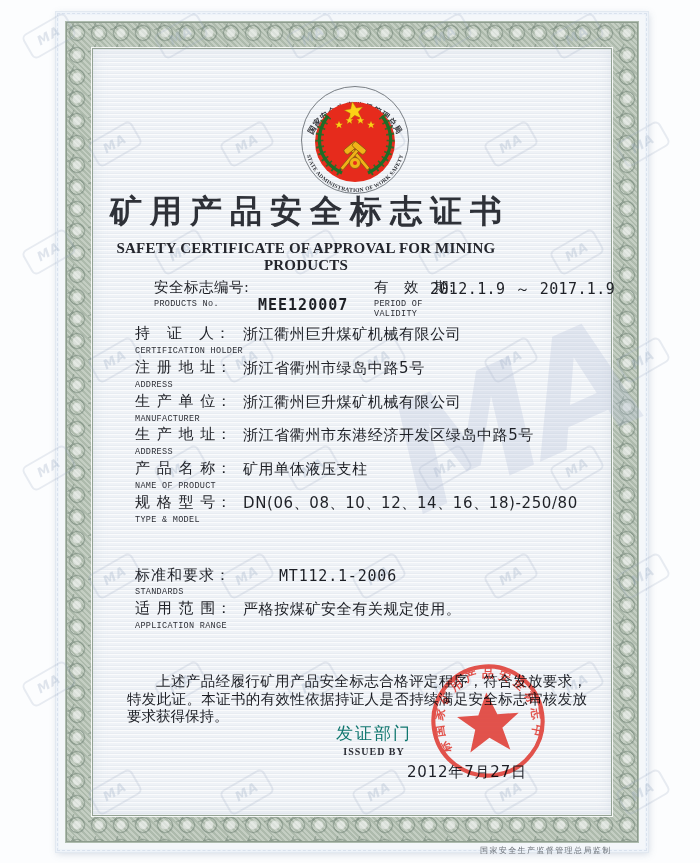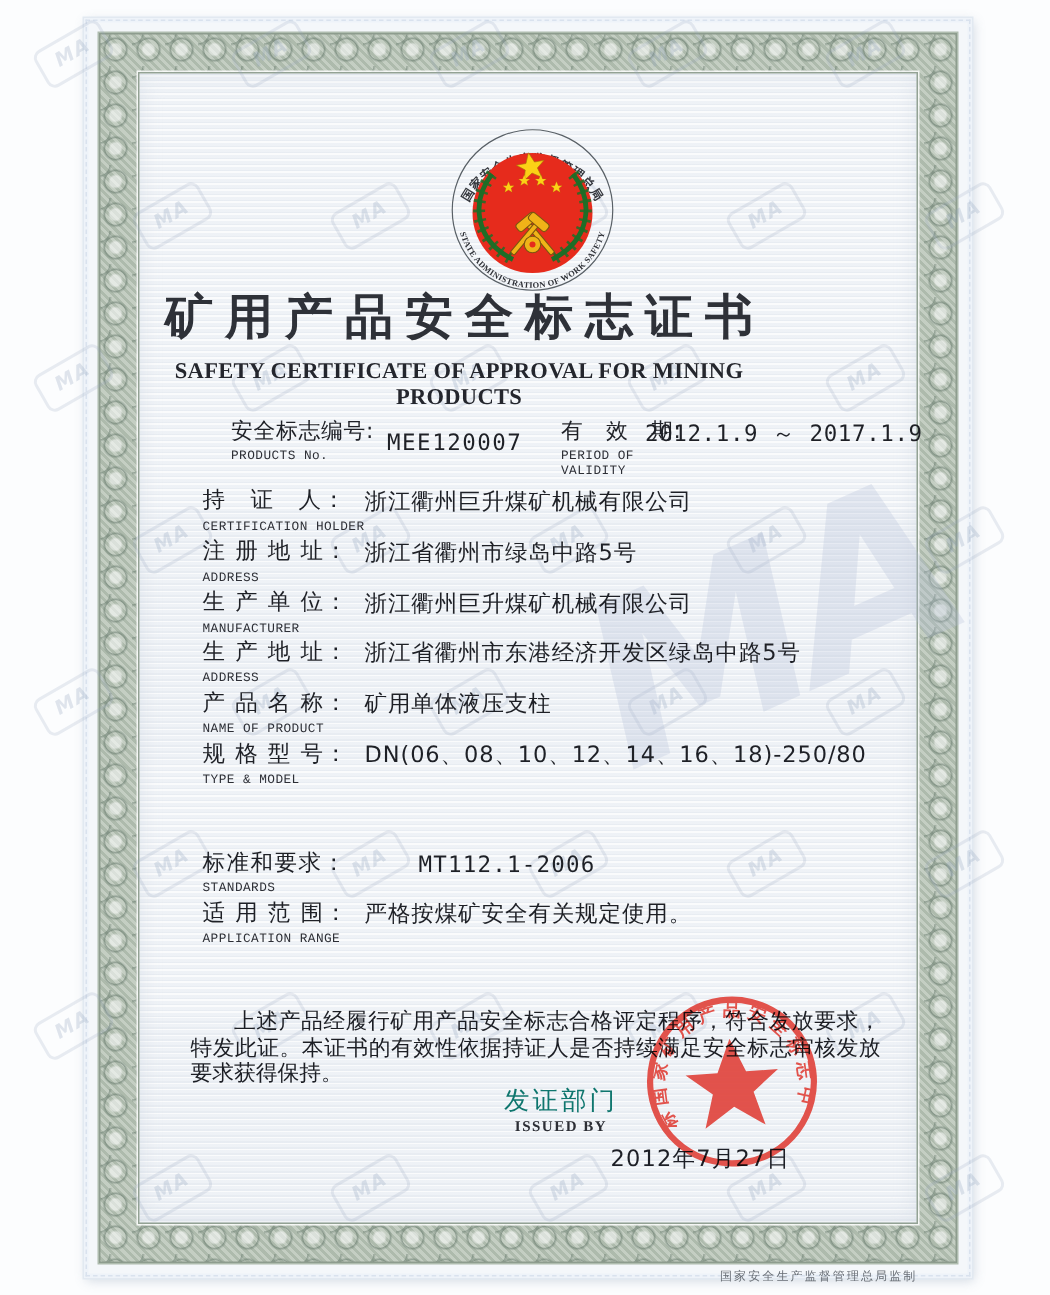--- a/index.html
+++ b/index.html
@@ -36,21 +36,21 @@
   .emblem{position:absolute;left:299px;top:84px;width:112px;height:112px;}
   .title-block{position:absolute;left:92px;top:190px;width:428px;text-align:center;}
   .title-cn{font-size:32px;font-weight:700;letter-spacing:8px;text-indent:8px;color:#2e3138;}
   .title-en{margin-top:6px;font-family:"Liberation Serif",serif;font-weight:700;font-size:15px;
             letter-spacing:.2px;color:#24262d;}
   .row1{position:absolute;top:278px;left:0;width:700px;}
   .lab-cn{font-size:14.5px;letter-spacing:.5px;color:#1e2026;}
   .lab-en{font-family:"Liberation Mono",monospace;font-size:8.5px;letter-spacing:.3px;color:#2c2e35;margin-top:2px;}
   .mono{font-family:"DejaVu Sans Mono",monospace;}
   .approval-lab{position:absolute;left:154px;top:0;}
-  .approval-val{position:absolute;left:258px;top:8px;font-size:15px;letter-spacing:1px;}
+  .approval-val{position:absolute;left:258px;top:18px;font-size:15px;letter-spacing:1px;font-weight:bold;}
   .validity-lab{position:absolute;left:343px;top:0;width:96px;margin-left:31px;}
   .validity-val{position:absolute;left:430px;top:2px;font-size:15px;letter-spacing:.4px;}
   .frow{position:absolute;left:135px;width:480px;}
   .f-label{display:inline-block;width:108px;font-size:15px;letter-spacing:1px;vertical-align:top;}
   .f-value{display:inline-block;font-size:15px;letter-spacing:.6px;max-width:368px;text-align:right;}
   .f-value.latin{font-family:"DejaVu Sans Mono",monospace;letter-spacing:.8px;padding-left:36px;}
   .statement{position:absolute;left:127px;top:673px;width:460px;margin:0;
       font-size:14.5px;line-height:17.5px;text-indent:2em;text-align:justify;color:#1c1e24;}
   .issued{position:absolute;left:288px;top:722px;width:172px;text-align:center;}
   .issued-cn{font-size:17px;letter-spacing:2px;color:#0f766e;}

